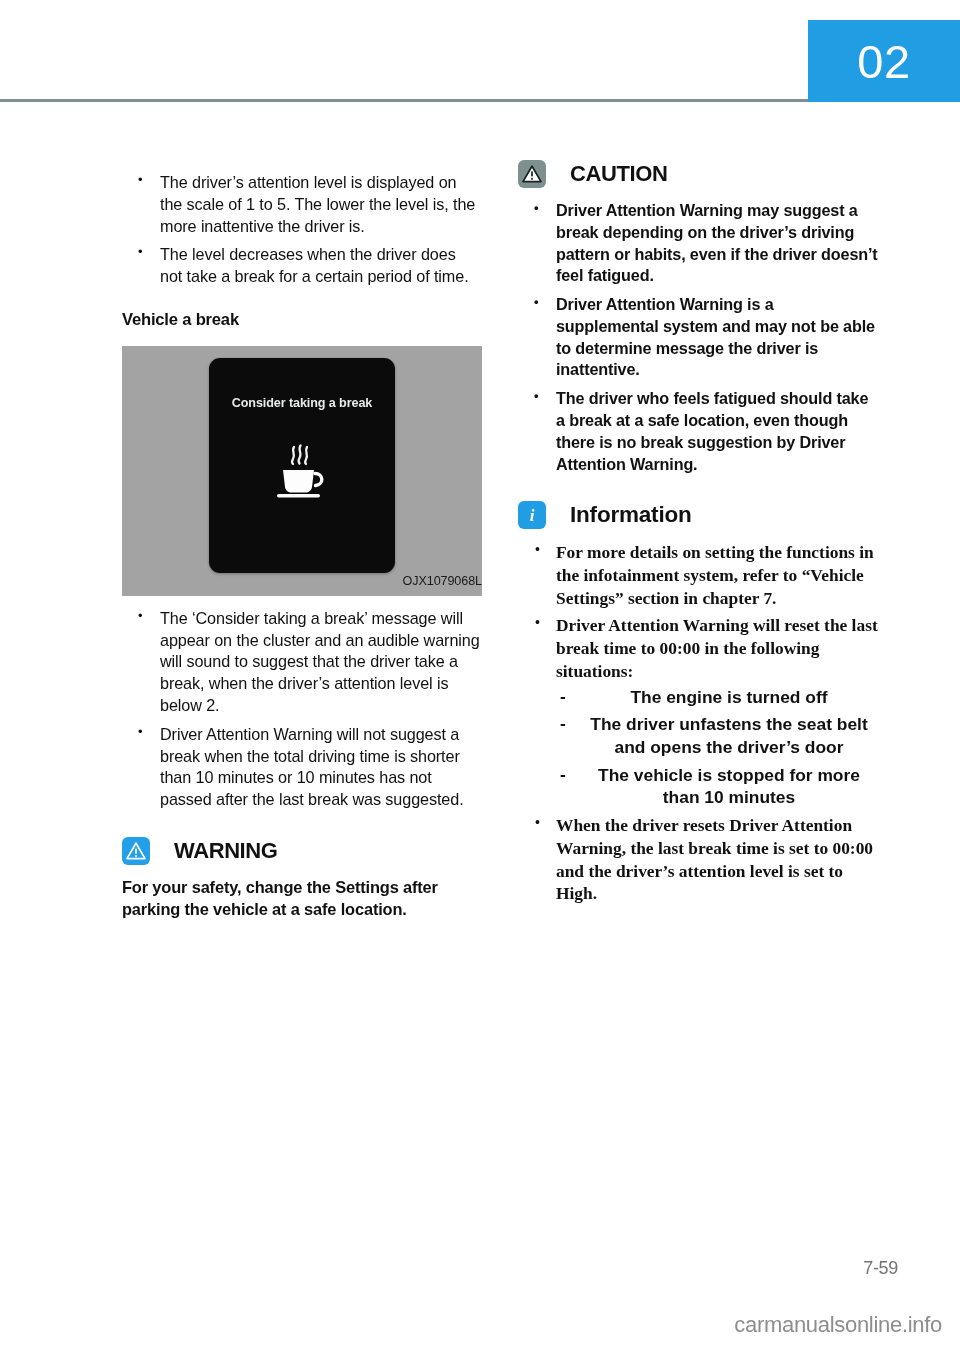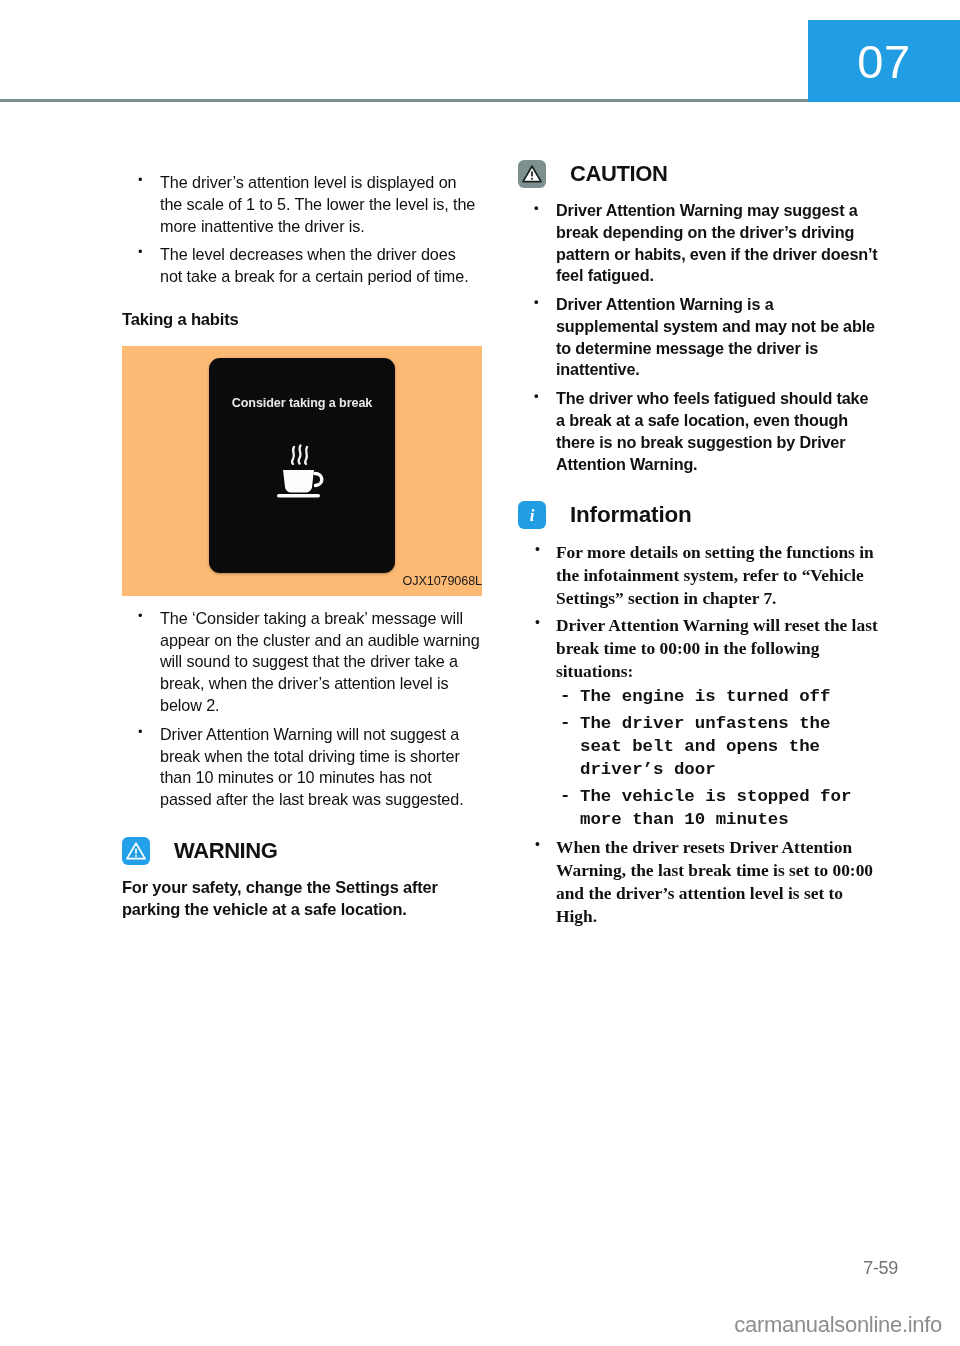--- a/index.html
+++ b/index.html
@@ -114,45 +114,46 @@
   
   ul.dlist {
     list-style: none;
     margin: 3px 0 3px 0;
     padding: 0;
   }
   ul.dlist > li {
     position: relative;
     padding-left: 24px;
     margin-bottom: 5px;
-    font-family: Liberation Mono, monospace;
+    font-family: Liberation Sans, sans-serif;
     font-weight: bold;
     font-size: 17.4px;
     line-height: 1.3;
+    text-align: center;
   }
   ul.dlist > li::before {
     content: "-";
     position: absolute;
     left: 4px;
     top: -1px;
   }
 
   
   .sub-heading {
     font-size: 16.6px;
     font-weight: bold;
     margin-top: 22px;
     margin-bottom: 16px;
     letter-spacing: -0.2px;
   }
 
   
   .figure {
     width: 360px;
-    background: #fdba74;
+    background: #a3a3a3;
     padding: 12px 0 8px 0;
     box-sizing: border-box;
     margin-bottom: 2px;
   }
   .cluster-panel {
     width: 186px;
     height: 215px;
     margin: 0 auto;
     background: #0b0b0b;
     border-radius: 11px;
@@ -248,34 +249,34 @@
     color: #8d8d8d;
     letter-spacing: -0.3px;
   }
 </style>
 </head>
 <body>
 
 <div class="page-header">
   <div class="header-rule"></div>
   <div class="chapter-tab">
-    <span class="chapter-tab-number">07</span>
+    <span class="chapter-tab-number">02</span>
   </div>
 </div>
 
 <div class="content">
 
   <div class="col col-left">
 
     <ul class="blist">
       <li>The driver’s attention level is displayed on the scale of 1 to 5. The lower the level is, the more inattentive the driver is.</li>
       <li>The level decreases when the driver does not take a break for a certain period of time.</li>
     </ul>
 
-    <div class="sub-heading">Taking a habits</div>
+    <div class="sub-heading">Vehicle a break</div>
 
     <div class="figure">
       <div class="cluster-panel">
         <div class="cluster-message">Consider taking a break</div>
         <div class="cup-wrap">
           <svg width="62" height="56" viewBox="0 0 62 56" aria-hidden="true">
 
             <path d="M23 3 C20 7, 25 10, 22 15 C20.5 17.5, 21 19, 22 20" stroke="#f2f2f2" stroke-width="2.3" fill="none" stroke-linecap="round"></path>
             <path d="M29.5 1.5 C26.5 6, 31.5 9, 28.5 14 C27 16.5, 27.5 18, 28.5 19.5" stroke="#f2f2f2" stroke-width="2.3" fill="none" stroke-linecap="round"></path>
             <path d="M36 3 C33 7.5, 38 10.5, 35 15.5 C33.5 18, 34 19, 35 20" stroke="#f2f2f2" stroke-width="2.3" fill="none" stroke-linecap="round"></path>

